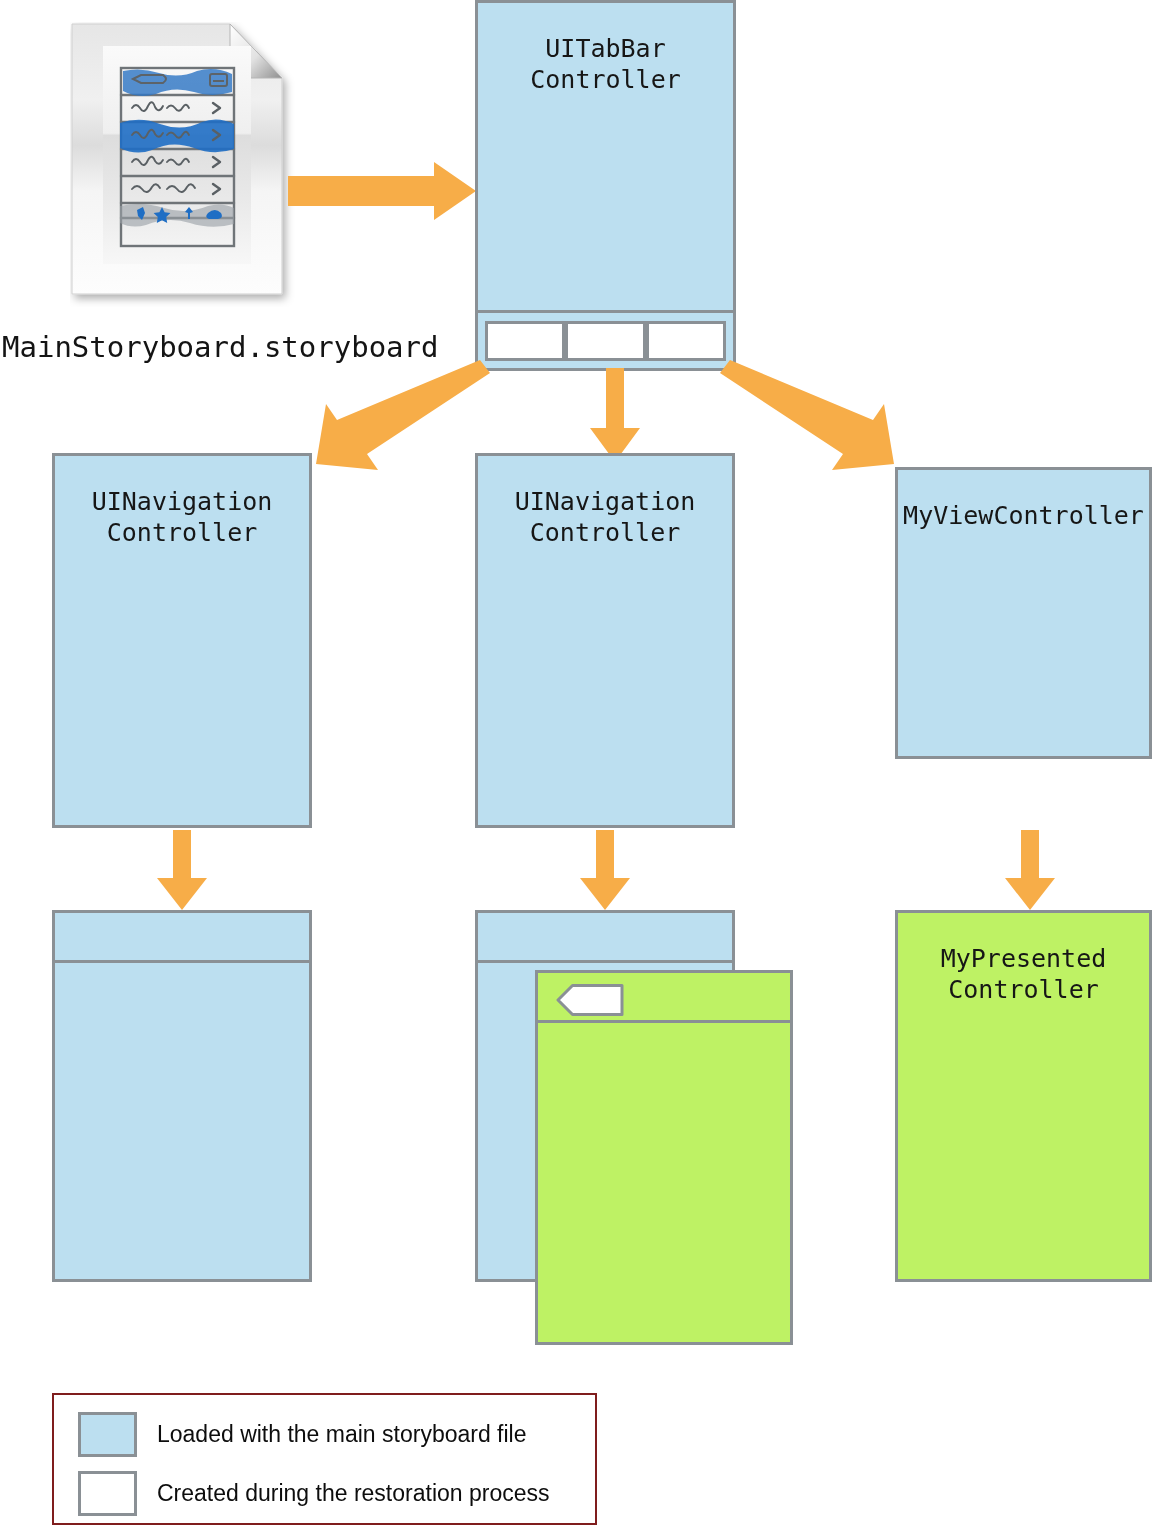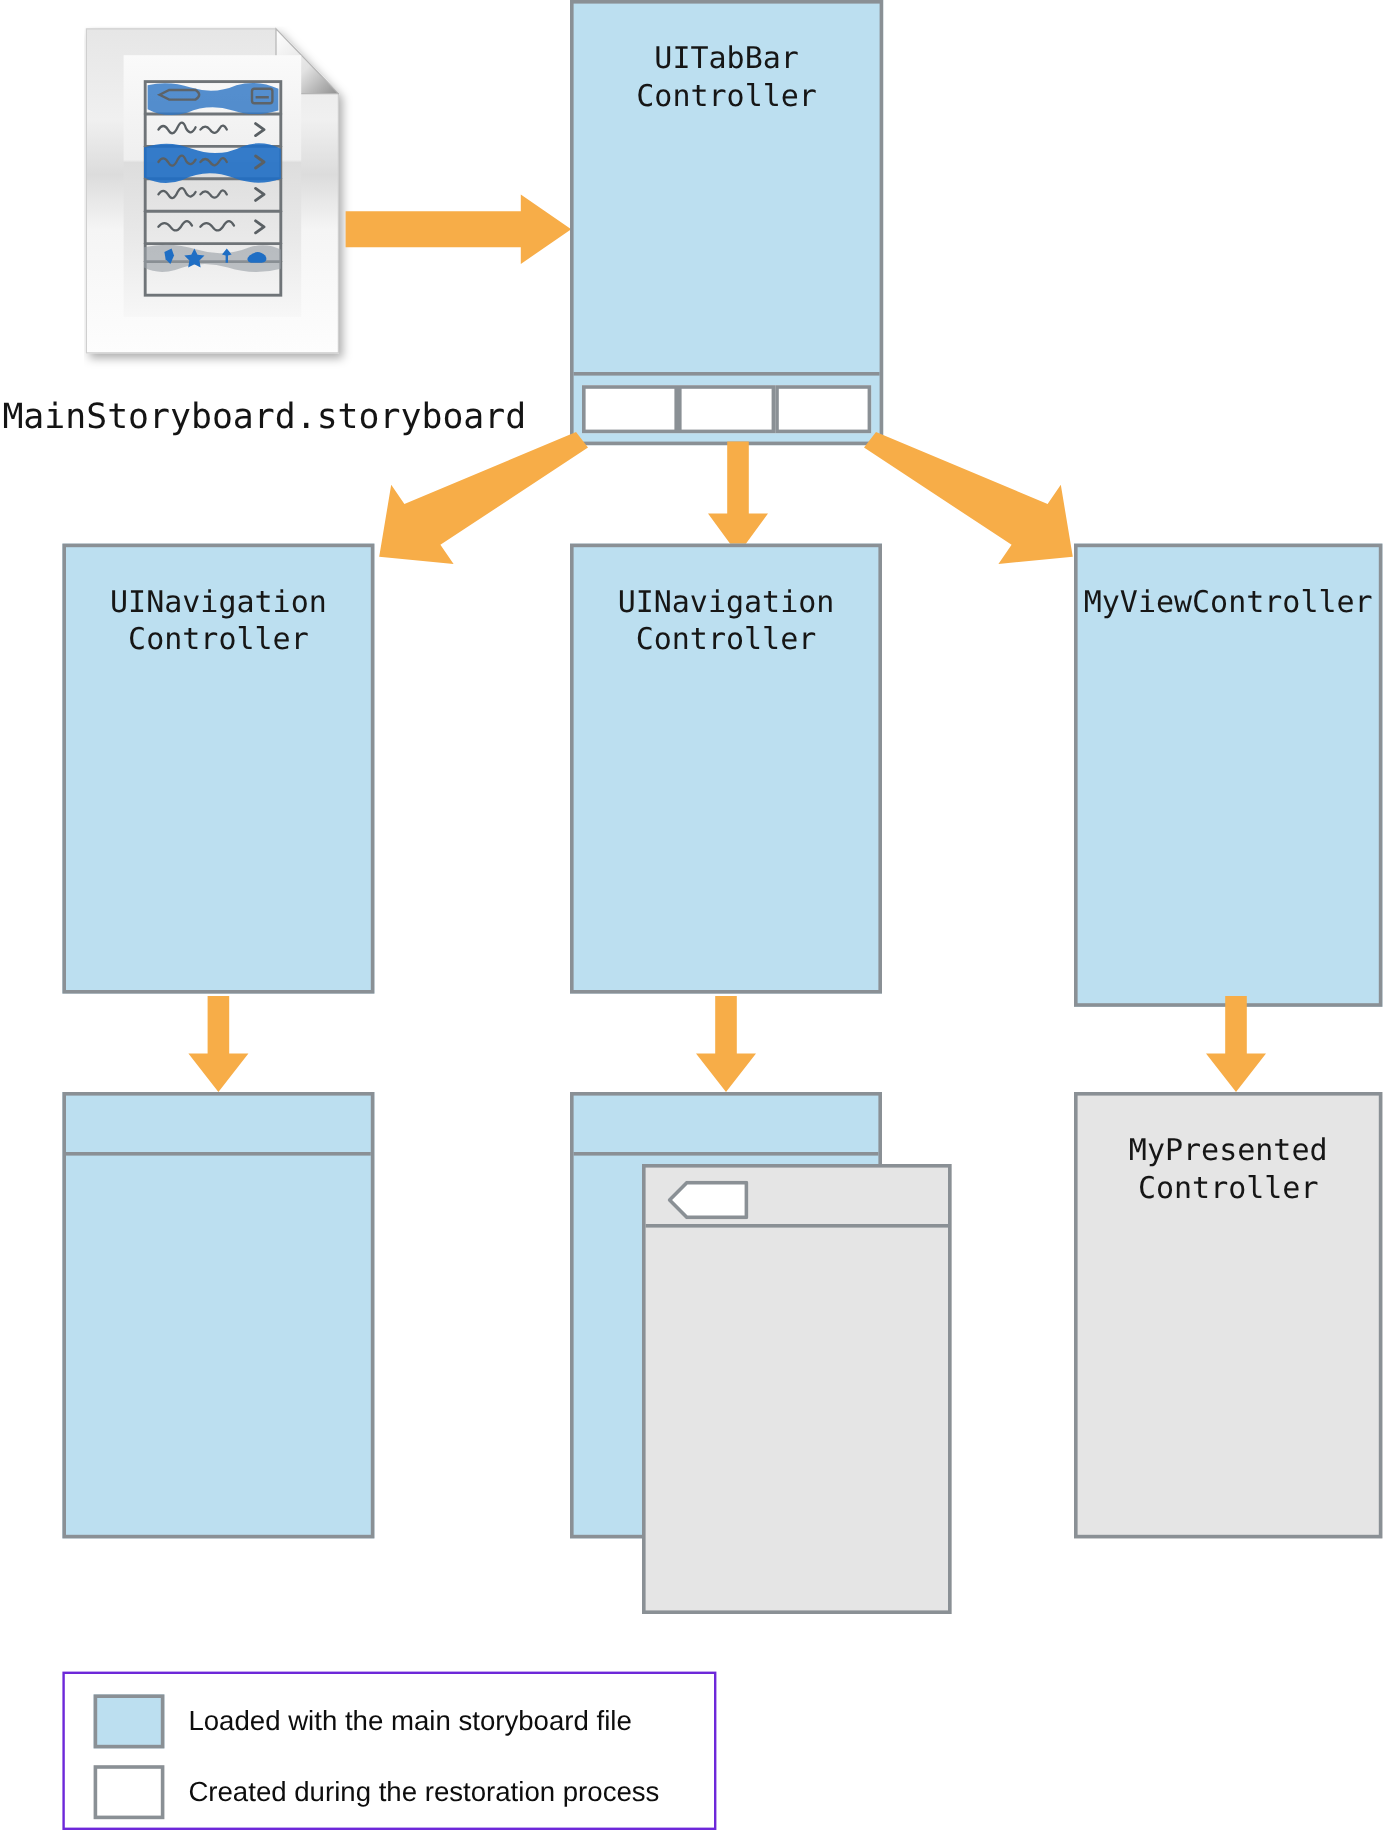--- a/index.html
+++ b/index.html
@@ -18,21 +18,21 @@
     overflow: hidden;
   }
 
   
   .box {
     position: absolute;
     box-sizing: border-box;
     border: 3px solid #8a9095;
     background: #bcdff0;
   }
-  .box.white { background: #e5e5e5; }
+  .box.white { background: #bef264; }
 
   .box-title {
     font-family: "DejaVu Sans Mono", monospace;
     font-size: 25px;
     line-height: 31px;
     color: #161616;
     text-align: center;
     white-space: pre-line;
     padding-top: 30px;
     letter-spacing: 0px;
@@ -105,21 +105,21 @@
     white-space: nowrap;
   }
 
   
   .legend {
     position: absolute;
     left: 52px;
     top: 1393px;
     width: 545px;
     height: 132px;
-    border: 2px solid #6d28d9;
+    border: 2px solid #7f1d1d;
     background: #ffffff;
     box-sizing: border-box;
   }
   .legend-row {
     position: absolute;
     left: 24px;
     display: flex;
     align-items: center;
   }
   .legend-row.r0 { top: 17px; }
@@ -267,21 +267,21 @@
   <div class="box" style="left:52px; top:453px; width:260px; height:375px;">
     <div class="box-title">UINavigation
 Controller</div>
   </div>
 
   <div class="box" style="left:475px; top:453px; width:260px; height:375px;">
     <div class="box-title">UINavigation
 Controller</div>
   </div>
 
-  <div class="box" style="left:895px; top:453px; width:257px; height:386px;">
+  <div class="box" style="left:895px; top:467px; width:257px; height:292px;">
     <div class="box-title">MyViewController</div>
   </div>
 
   <svg class="arrow-svg" style="left:157px; top:830px; width:50px; height:82px;" viewBox="0 0 50 82">
     <path d="M16,0 L34,0 L34,48 L50,48 L25,80 L0,48 L16,48 Z" fill="#f7ad48"></path>
   </svg>
   <svg class="arrow-svg" style="left:580px; top:830px; width:50px; height:82px;" viewBox="0 0 50 82">
     <path d="M16,0 L34,0 L34,48 L50,48 L25,80 L0,48 L16,48 Z" fill="#f7ad48"></path>
   </svg>
   <svg class="arrow-svg" style="left:1005px; top:830px; width:50px; height:82px;" viewBox="0 0 50 82">

